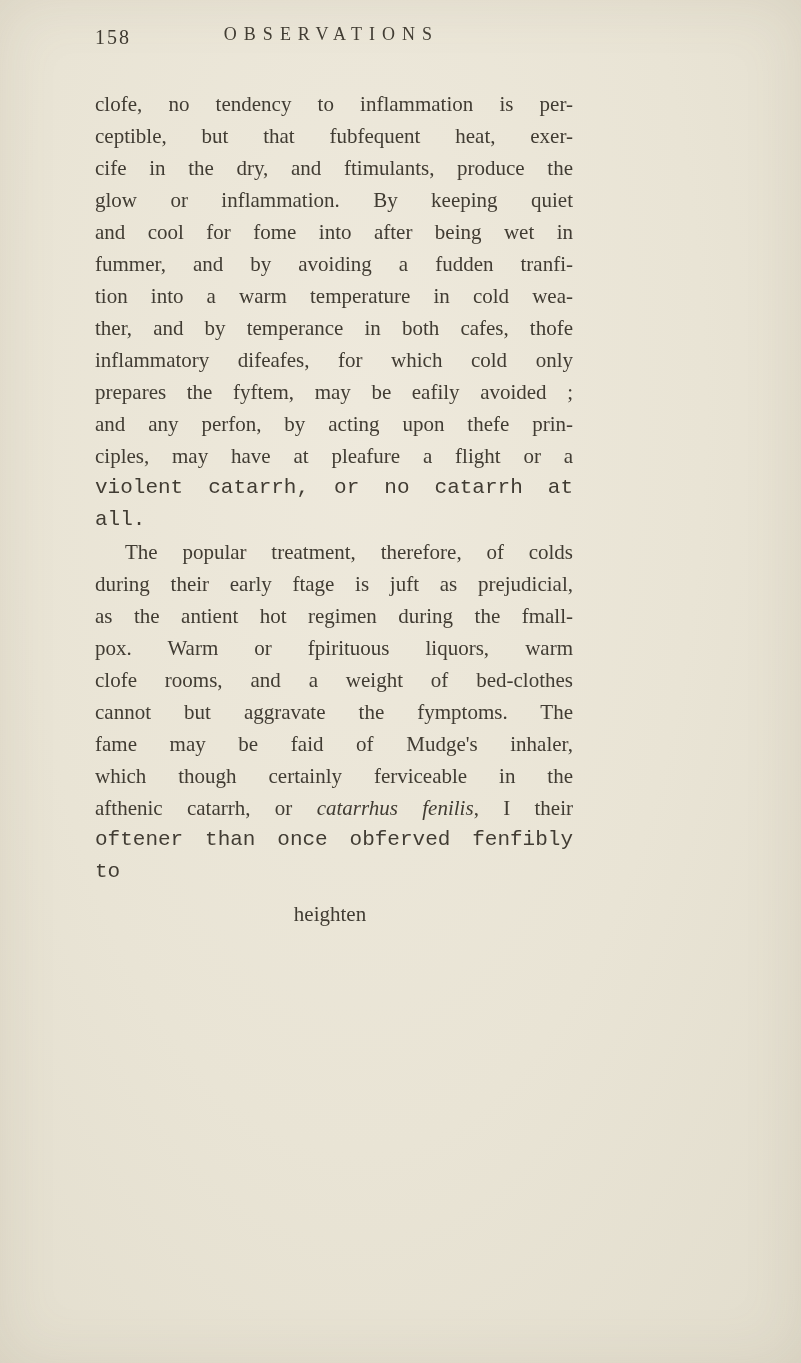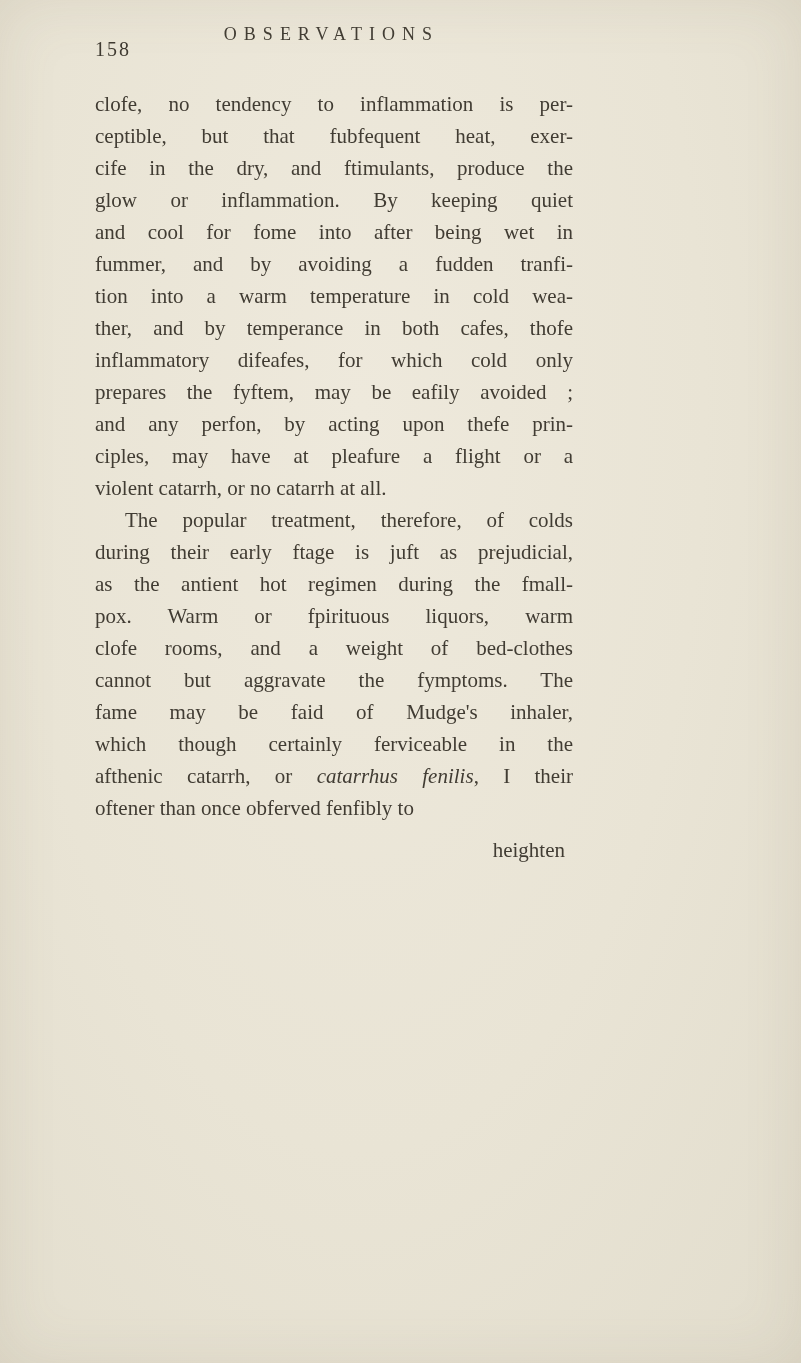--- a/index.html
+++ b/index.html
@@ -29,21 +29,21 @@
     width: 478px;
   }
   .page-header {
     position: relative;
     height: 30px;
     font-size: 20px;
   }
   .page-number {
     position: absolute;
     left: 0;
-    top: 16px;
+    top: 4px;
     letter-spacing: 2px;
   }
   .running-title {
     position: absolute;
     left: 0;
     right: 5px;
     top: 2px;
     text-align: center;
     font-size: 18px;
     letter-spacing: 7px;
@@ -57,30 +57,31 @@
   }
   .paragraph { margin: 0; }
   .paragraph + .paragraph { margin-top: 0; }
   .line {
     text-align: justify;
     text-align-last: justify;
     white-space: normal;
   }
   .line.last {
     text-align-last: left;
+    font-family: Liberation Mono, monospace;
   }
   .line.first-indent {
     text-indent: 30px;
   }
   .line i {
     font-style: italic;
   }
   .catchword {
     margin-top: 10px;
-    text-align: right;
+    text-align: center;
     font-size: 21px;
     line-height: 32px;
     color: #413c33;
     padding-right: 8px;
   }
 </style>
 </head>
 <body>
 
 <div class="page">

